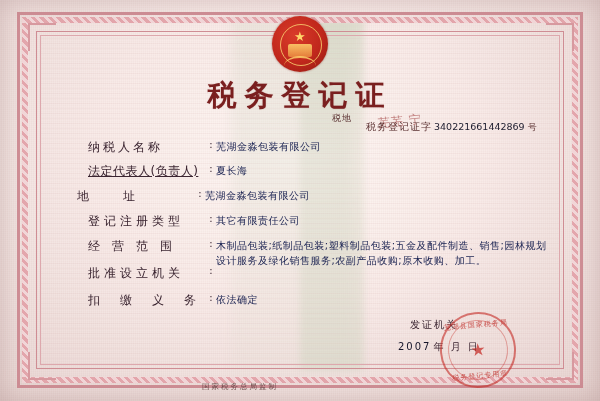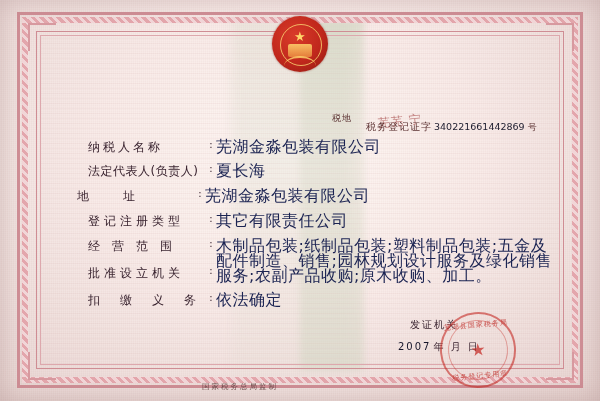--- a/index.html
+++ b/index.html
@@ -203,28 +203,28 @@
     color: #2a2030;
   }
   .field-label {
     width: 118px;
     color: #3a2430;
     font-size: 12px;
     letter-spacing: 3px;
     white-space: nowrap;
     font-family: "DejaVu Sans", sans-serif;
   }
-  .field-label.tight { letter-spacing: 0.5px; }
+  .field-label.tight { letter-spacing: 0.5px; text-decoration: underline; }
   .field-colon {
     width: 10px;
     text-align: center;
     color: #3a2430;
   }
   .field-value {
-    font-size: 16px;
+    font-size: 10px;
     color: #15152a;
     letter-spacing: 0.5px;
     line-height: 15px;
     max-width: 360px;
   }
   .field-value.blue { color: #1b2352; }
 
   
   .issue-org {
     position: absolute;
@@ -339,20 +339,21 @@
   <div class="corner br"></div>
 
   <div class="emblem">
     <div class="emblem-circle"></div>
     <div class="emblem-inner"></div>
     <div class="emblem-star">★</div>
     <div class="emblem-gate"></div>
     <div class="emblem-gear"></div>
   </div>
 
+  <div class="title">税务登记证</div>
 
   <div class="taxno-stamp">税地</div>
   <div class="taxno-stamp2">芜芜 宁</div>
   <div class="taxno-row">
     <span class="taxno-label">税务登记证字</span>
     <span class="taxno-value">340221661442869</span>
     <span class="taxno-suffix">号</span>
   </div>
 
   <div class="field" style="left:88px; top:139px;">

